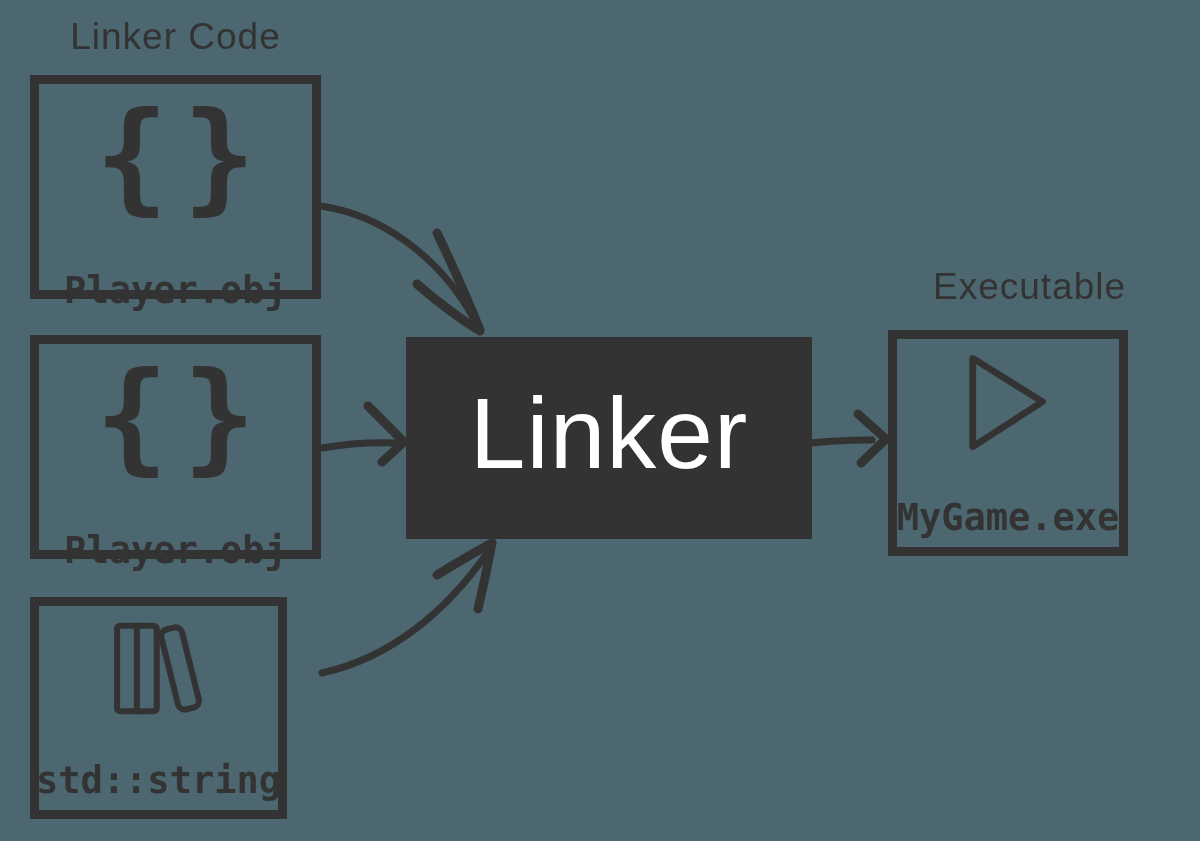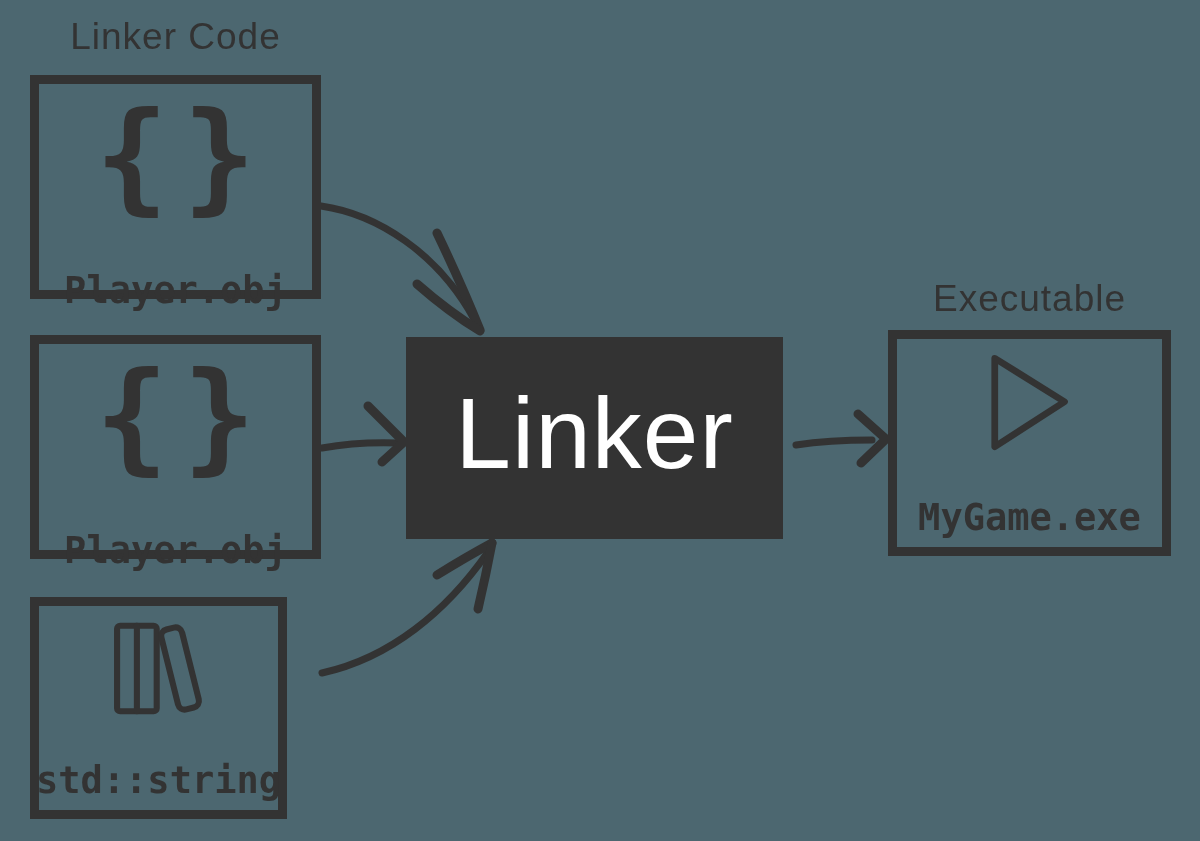--- a/index.html
+++ b/index.html
@@ -31,55 +31,55 @@
   .head  { stroke-width: 9px; }
   .group-title {
     position: absolute;
     text-align: center;
     color: var(--ink);
     font-size: 37px;
     font-weight: 400;
     letter-spacing: 1px;
   }
   #title-object-code { left: 30px; top: 16px; width: 291px; }
-  #title-executable  { left: 888px; top: 278px; width: 283px; }
+  #title-executable  { left: 888px; top: 266px; width: 283px; }
   .node-box {
     position: absolute;
     box-sizing: border-box;
     border: 9px solid var(--ink);
     display: flex;
     flex-direction: column;
     align-items: center;
     justify-content: space-between;
   }
   #box-player  { left: 30px;  top: 75px;  width: 291px; height: 224px; padding: 4px 0 8px; }
   #box-weapon  { left: 30px;  top: 335px; width: 291px; height: 224px; padding: 4px 0 8px; }
   #box-std     { left: 30px;  top: 597px; width: 257px; height: 222px; padding: 16px 0 8px; }
-  #box-exe     { left: 888px; top: 330px; width: 283px; height: 226px; padding: 14px 0 8px; }
+  #box-exe     { left: 888px; top: 330px; width: 240px; height: 226px; padding: 14px 0 8px; }
   .braces-icon {
     font-family: "DejaVu Sans Mono", "Liberation Mono", monospace;
     font-weight: bold;
     font-size: 122px;
     line-height: 1.12;
     letter-spacing: 14px;
     padding-left: 14px; 
     color: var(--ink);
   }
   .node-label {
     font-family: "DejaVu Sans Mono", "Liberation Mono", monospace;
     font-weight: bold;
     font-size: 37px;
     color: var(--ink);
     white-space: nowrap;
     margin-top: 44px;
   }
   #linker-box {
     position: absolute;
     left: 406px; top: 337px;
-    width: 377px; height: 202px;
+    width: 406px; height: 202px;
     background: var(--ink);
     display: flex;
     align-items: center;
     justify-content: center;
   }
   #linker-label {
     color: var(--white);
     font-size: 100px;
     font-weight: 400;
     letter-spacing: 1px;

